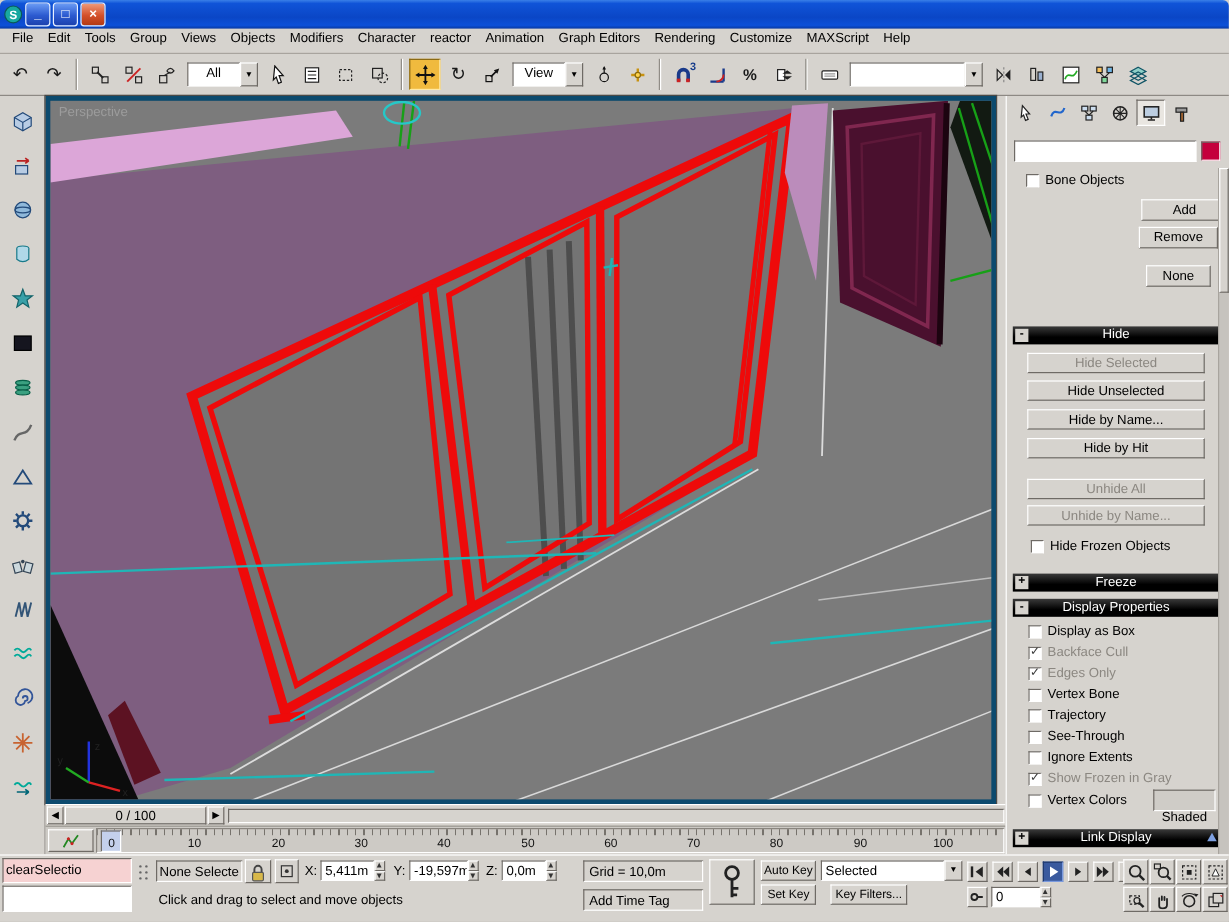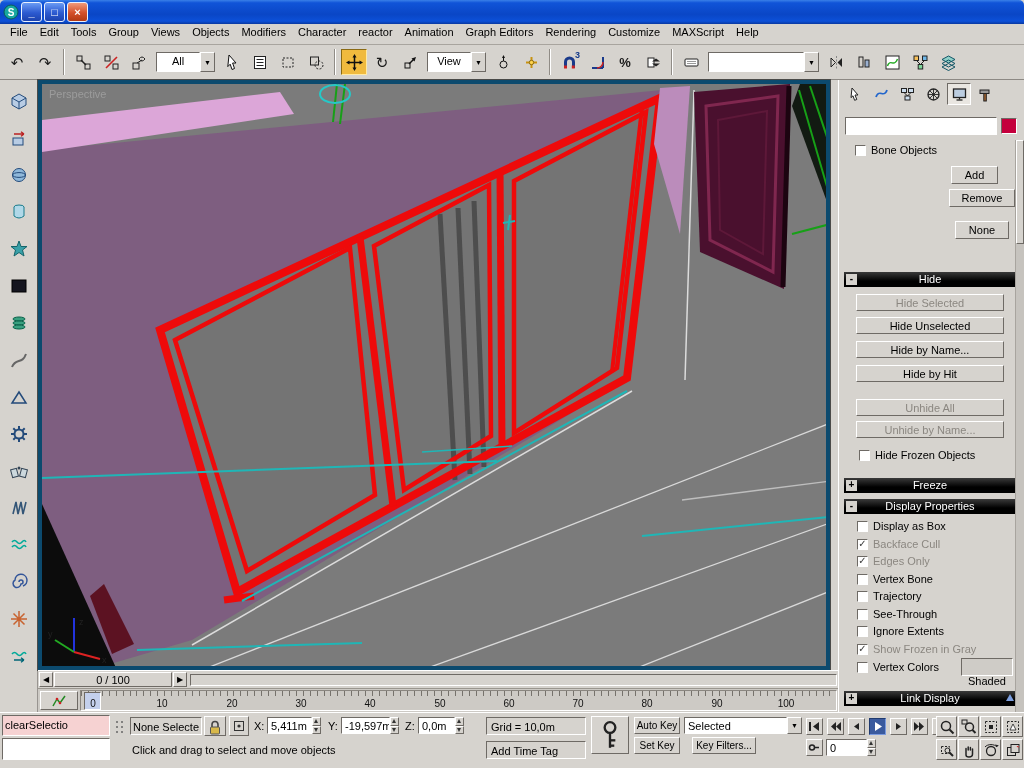--- a/index.html
+++ b/index.html
@@ -551,21 +551,21 @@
     </div>
     <div class="namerow">
       <div class="namefield sunken"></div>
       <div class="colorswatch" style="background:#c4003c"></div>
     </div>
 
     <div class="cbrow" style="position:absolute;top:64px;left:16px">
       <div class="cbx"></div>
       <span class="label">Bone Objects</span>
     </div>
-    <div class="pbtn raised" style="position:absolute;top:86px;left:112px;width:47px;height:18px;padding-top:2px">Add</div>
+    <div class="pbtn raised" style="position:absolute;top:86px;left:112px;width:72px;height:18px;padding-top:2px">Add</div>
     <div class="pbtn raised" style="position:absolute;top:109px;left:110px;width:66px;height:18px;padding-top:2px">Remove</div>
     <div class="pbtn raised" style="position:absolute;top:141px;left:116px;width:54px;height:18px;padding-top:2px">None</div>
 
     <div class="rbar" style="top:192px">
       <span class="pm">-</span>
       <span>Hide</span>
     </div>
     <div class="rbtn raised disabled" style="top:214px">Hide Selected</div>
     <div class="rbtn raised" style="top:237px">Hide Unselected</div>
     <div class="rbtn raised" style="top:261px">Hide by Name...</div>

